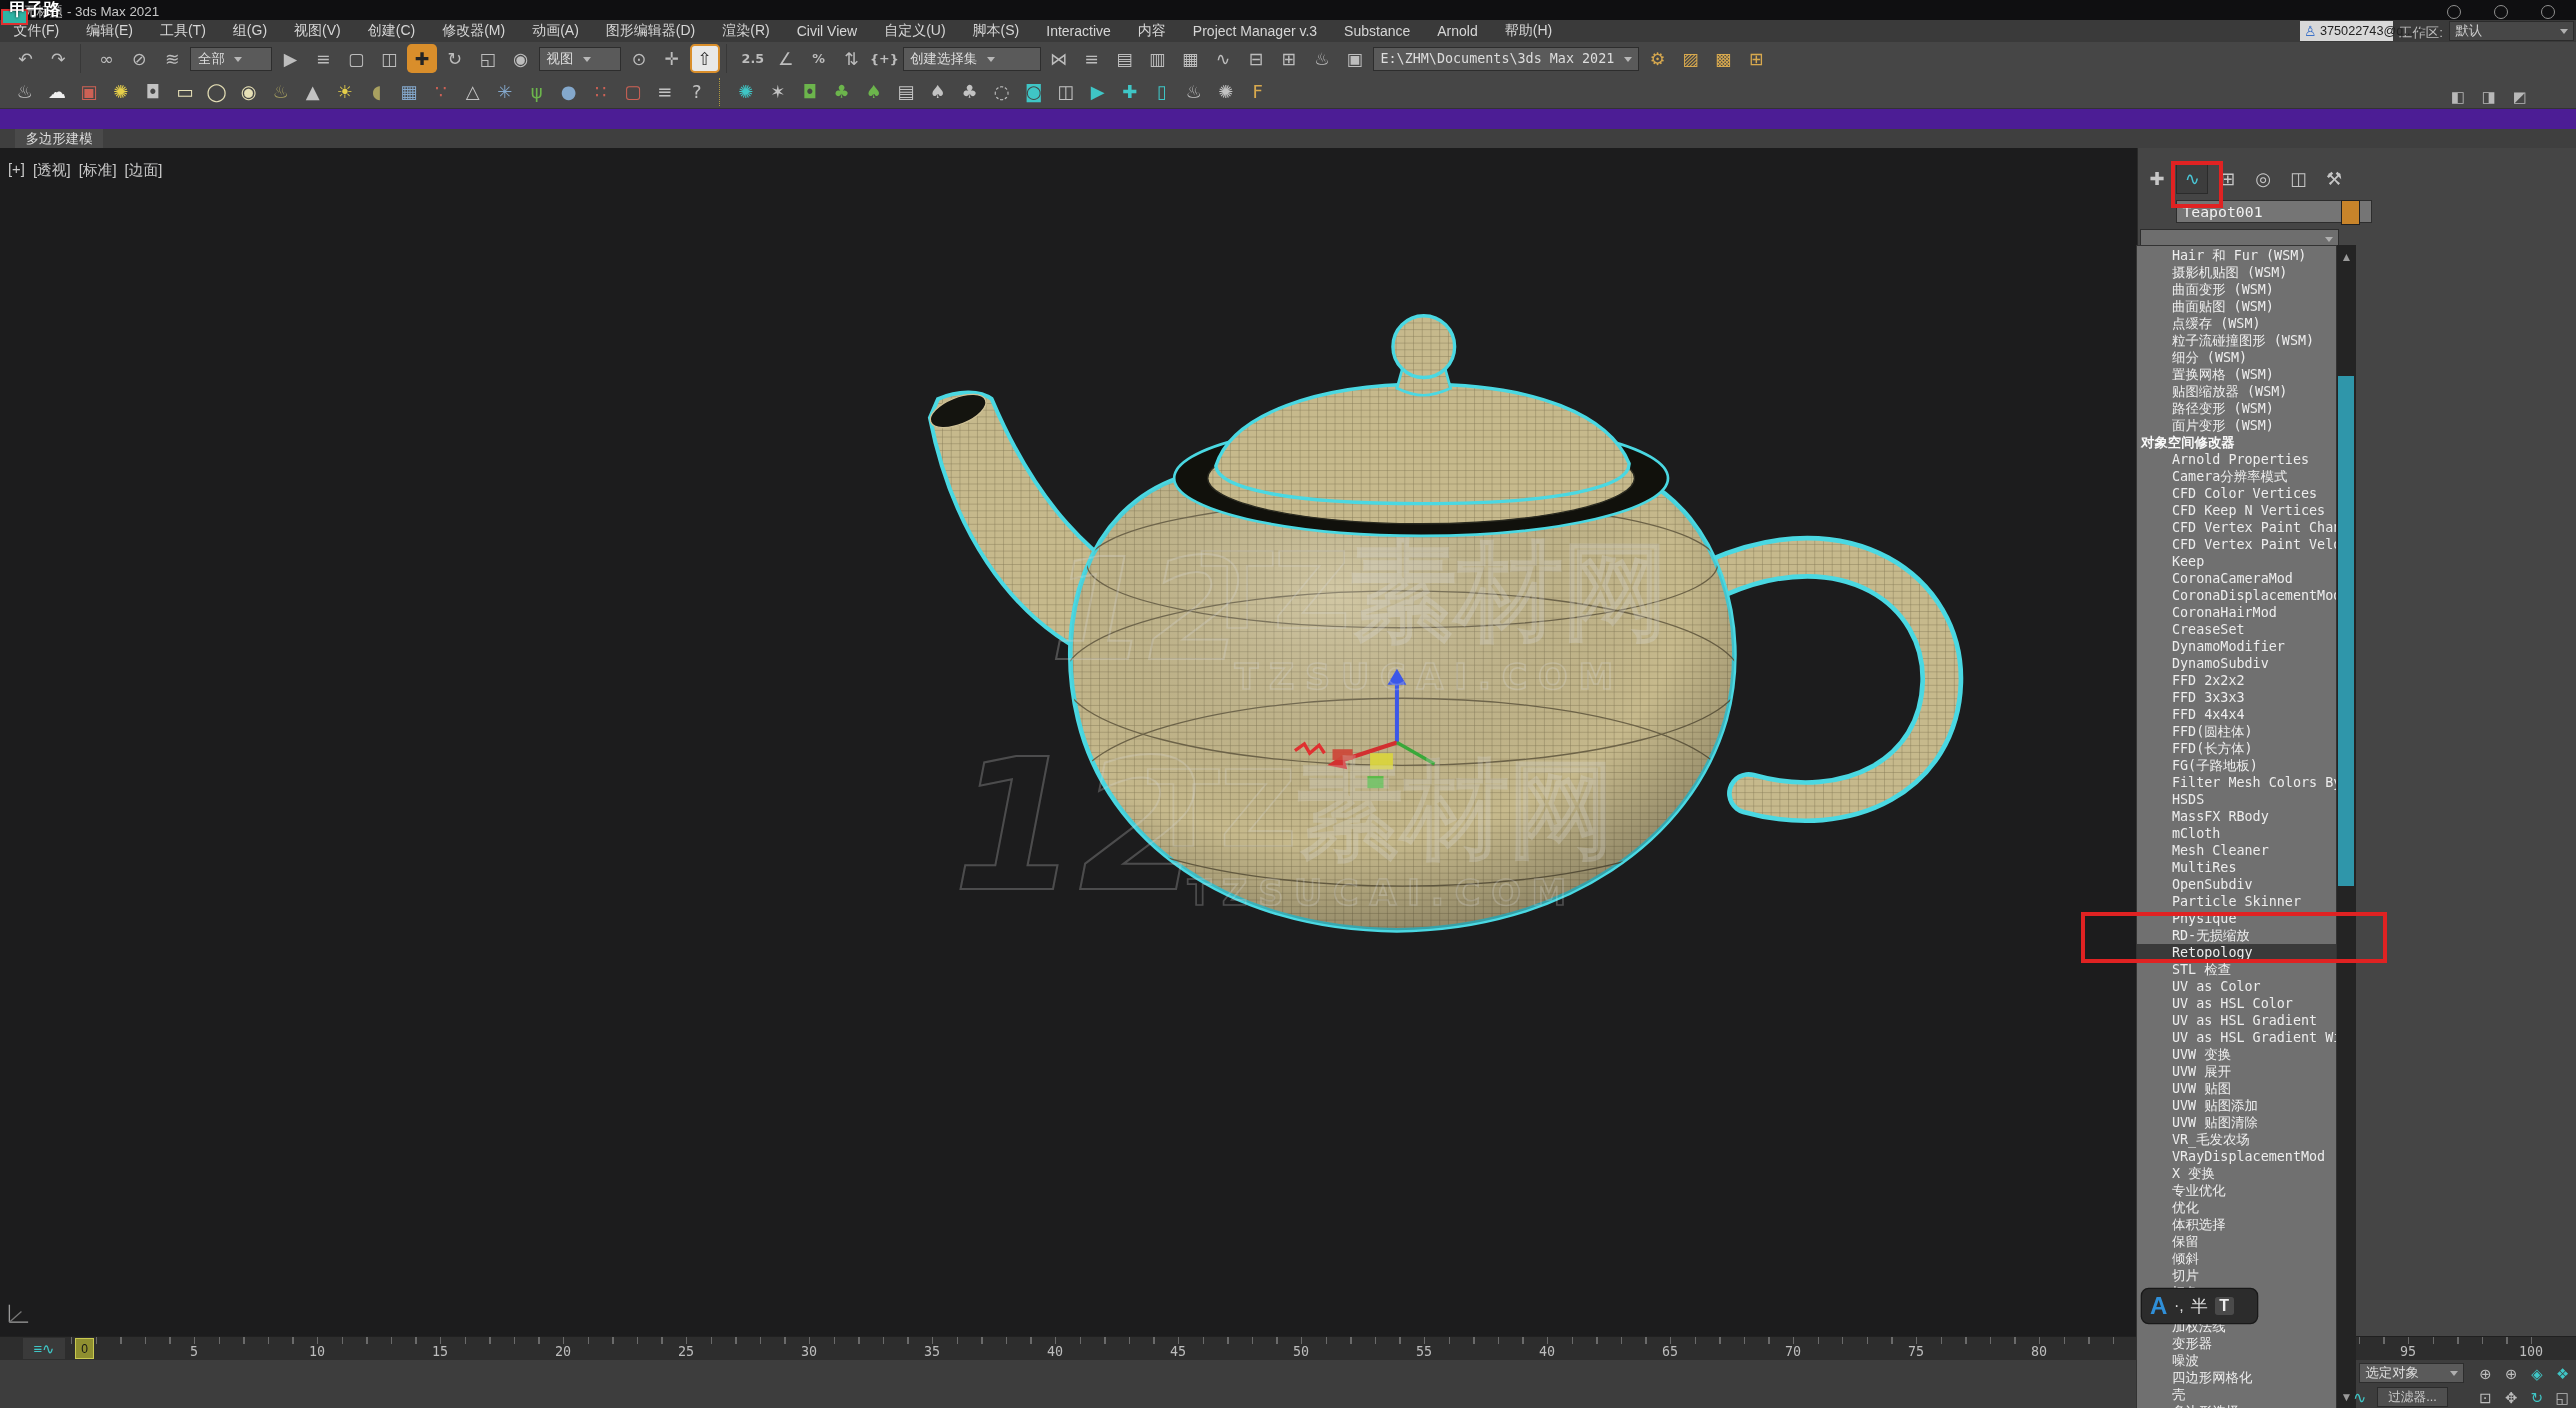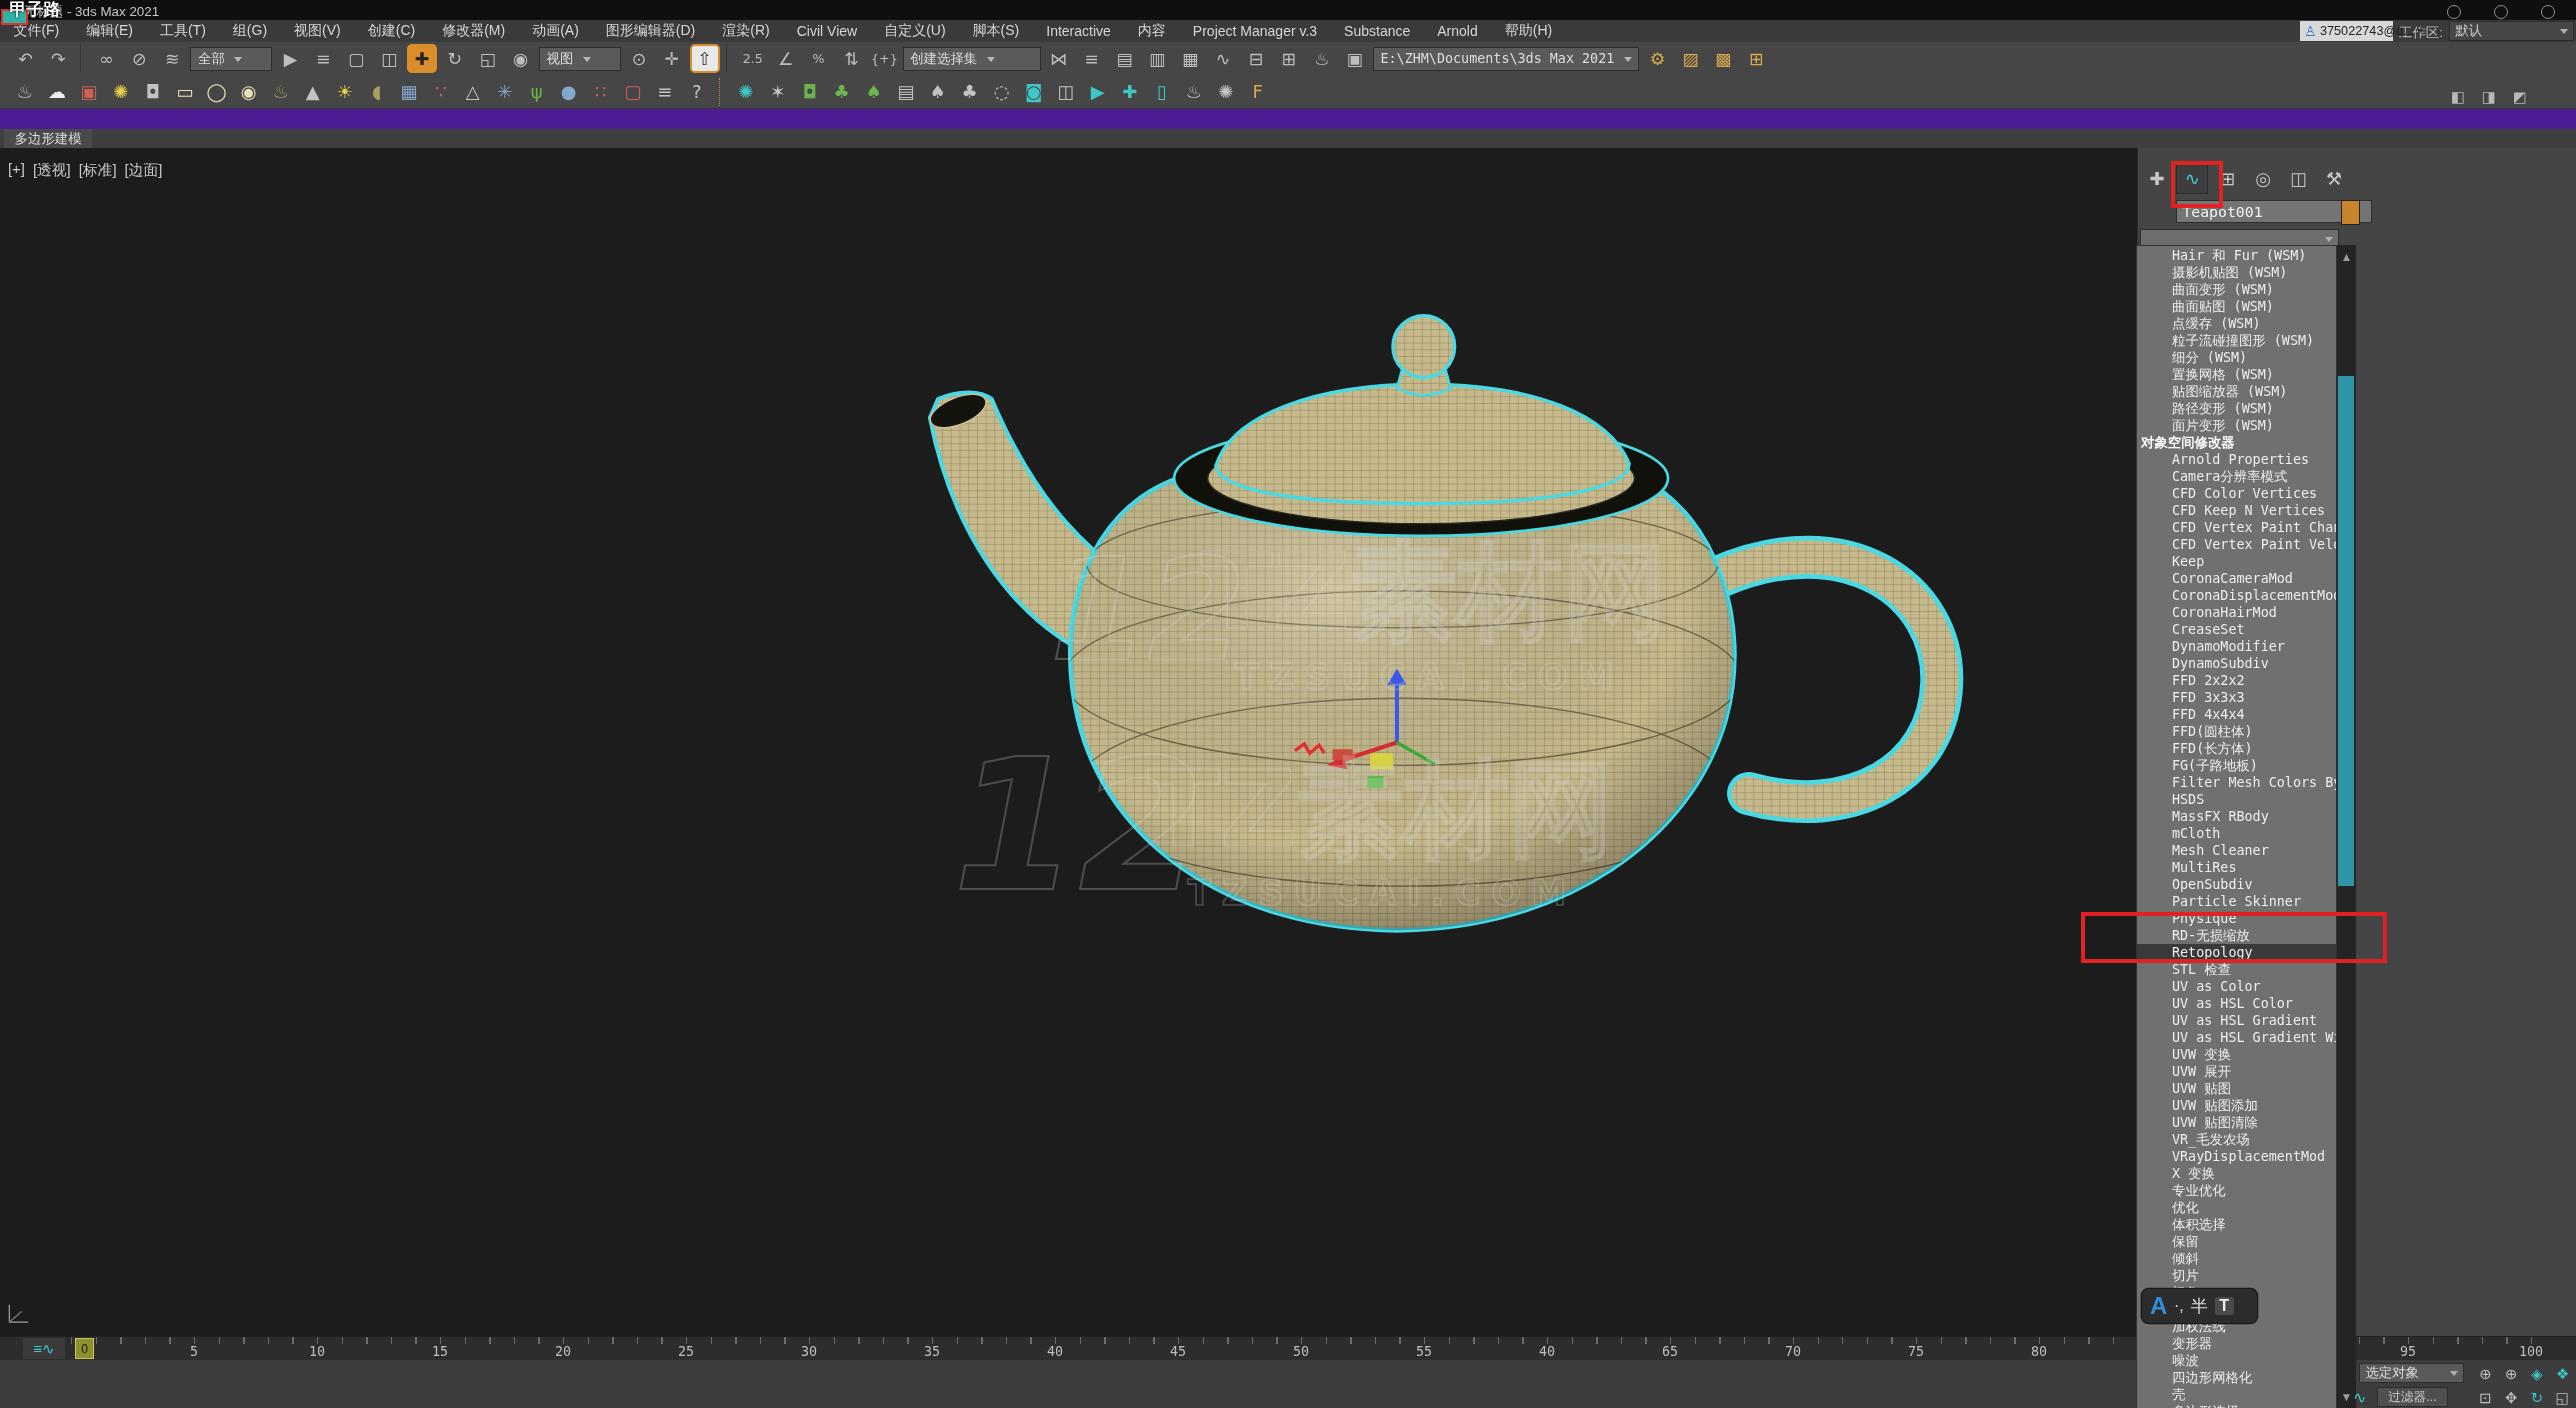--- a/index.html
+++ b/index.html
@@ -27,21 +27,21 @@
          align-items:center;justify-content:space-between;padding:0 5.4px;font-size:13.4px;color:#ccc;box-sizing:border-box;}
   .dd-tri{width:0;height:0;border:4px solid transparent;border-top:5.4px solid #b0b0b0;margin-top:4.7px;}
 
   
   .toolbar1{left:0;top:42px;width:2576px;height:34px;background:#464646;display:flex;align-items:center;
             gap:3.4px;padding-left:10.7px;box-sizing:border-box;border-bottom:0.7px solid #3a3a3a;}
   .toolbar2{left:0;top:75px;width:2576px;height:34px;background:#464646;display:flex;align-items:center;
             gap:4px;padding-left:10.7px;box-sizing:border-box;border-bottom:0.7px solid #333;}
   .tbi{width:29.5px;height:29.5px;display:flex;align-items:center;justify-content:center;font-size:17.4px;
        color:#bdbdbd;font-family:"DejaVu Sans",sans-serif;flex:none;}
-  .tbi.txt{font-size:12.7px;font-weight:normal;}
+  .tbi.txt{font-size:12.7px;font-weight:bold;}
   .tbi.active{background:#d98e2b;color:#242424;border-radius:4.7px;}
   .tbi.active-outline{background:#e8e8e8;border:2px solid #d98e2b;color:#333;border-radius:4.7px;width:25.5px;height:25.5px;}
   .tbi.warm{color:#d8a94e;}
   .sep{width:4px;height:29.5px;border-left:1.3px solid #383838;margin:0 3.4px;flex:none;}
   .tbi.dd{width:auto;background:#5a5a5a;border:0.7px solid #2d2d2d;height:24px;font-size:13.4px;color:#ddd;
           justify-content:flex-start;padding:0 6.7px;box-sizing:border-box;}
   .dd::after{content:"";width:0;height:0;border:4px solid transparent;border-top:5.4px solid #b8b8b8;
              margin-left:9.4px;margin-top:5.4px;}
   .dd-sm{min-width:82px;}
   .dd-md{min-width:138px;}
@@ -56,21 +56,21 @@
   .layout-icons .tbi2{width:21.5px;height:19px;font-size:14.8px;color:#b8b8b8;}
 
   
   .ribbon-tabs{left:0;top:109px;width:2576px;height:20px;background:#393939;display:flex;align-items:stretch;
                gap:4px;padding-left:23px;font-size:14px;box-sizing:border-box;}
   .rtab{padding:0 20px;display:flex;align-items:center;color:#b8b8b8;white-space:nowrap;}
   .rtab.active{background:#4d4d4d;color:#ececec;}
   .rtab-more{width:20px;height:14.8px;background:#555;margin-top:2.7px;border-radius:2px;display:flex;
              align-items:center;justify-content:center;}
   .ribbon-panel{left:0;top:129px;width:2576px;height:19px;background:#3f3f3f;border-bottom:0.7px solid #2e2e2e;}
-  .panel-chip{left:4px;top:129px;height:19px;padding:0 10.7px;background:#4a4a4a;color:#dcdcdc;font-size:13.4px;
+  .panel-chip{left:15px;top:129px;height:19px;padding:0 10.7px;background:#4a4a4a;color:#dcdcdc;font-size:13.4px;
               display:flex;align-items:center;}
 
   
   .viewport{left:0;top:148px;width:2137px;height:1189px;background:#1c1c1d;overflow:hidden;}
   .vp-label{position:absolute;left:8px;top:13.4px;font-size:14.8px;color:#c9c9c9;display:flex;gap:8px;z-index:3;}
   .vp-seg{white-space:nowrap;}
   .tripod{position:absolute;left:4px;bottom:9.4px;z-index:3;}
 
   
   .command-panel{left:2137px;top:148px;width:439px;height:1189px;background:#454545;border-left:0.7px solid #2a2a2a;}

